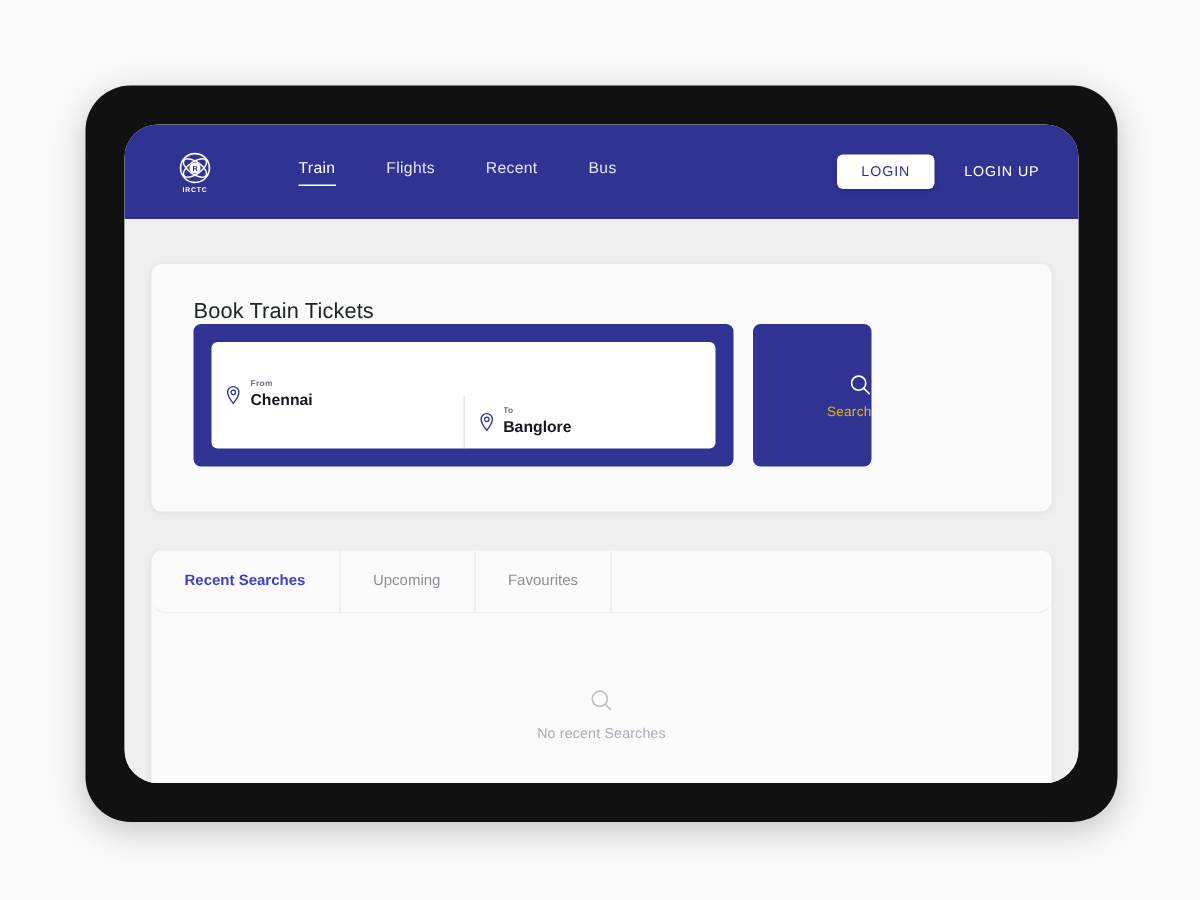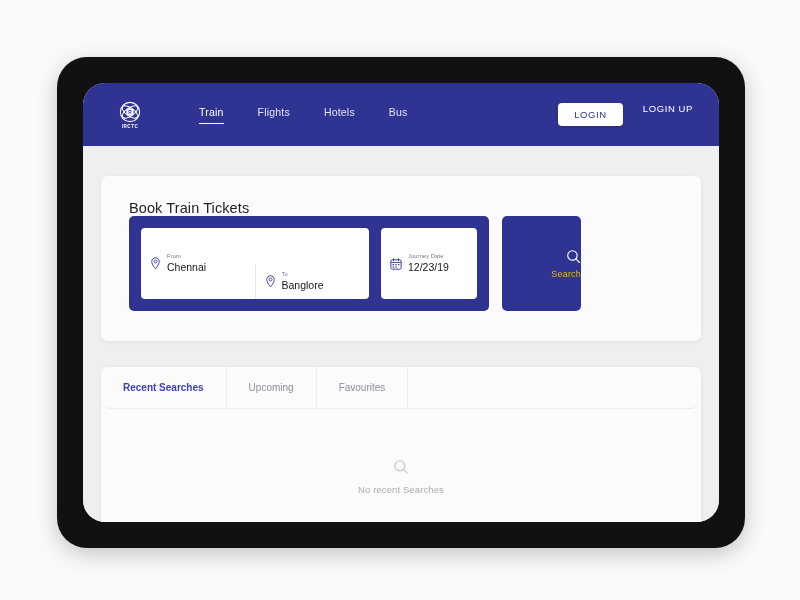--- a/index.html
+++ b/index.html
@@ -84,21 +84,21 @@
     white-space: nowrap;
   }
   .nav-link.active {
     color: #ffffff;
     border-bottom-color: #ffffff;
   }
 
   #nav-actions {
     margin-left: auto;
     display: flex;
-    align-items: flex-start;
+    align-items: center;
     gap: 20px;
   }
 
   #login-button {
     background: #ffffff;
     color: #2f3493;
     font-size: 9.5px;
     letter-spacing: 0.6px;
     padding: 6px 16px;
     border: none;
@@ -159,20 +159,21 @@
     flex: 0 0 auto;
     width: 360px;
   }
 
   .field-group {
     background: #ffffff;
     border-radius: 4px;
     display: flex;
     align-items: stretch;
     overflow: hidden;
+    font-weight: bold;
   }
   #route-group { flex: 1 1 auto; }
   #date-group  { flex: 0 0 96px; }
 
   .field {
     display: flex;
     align-items: center;
     gap: 6px;
     padding: 7px 9px;
     flex: 1 1 0;
@@ -317,21 +318,21 @@
           <ellipse cx="16" cy="16" rx="13" ry="6" fill="none" stroke="#ffffff" stroke-width="1.4" transform="rotate(-35 16 16)"></ellipse>
           <circle cx="16" cy="16" r="5.4" fill="#ffffff"></circle>
           <text x="16" y="18.6" font-size="7" font-family="Liberation Sans, sans-serif" font-weight="bold" fill="#2f3493" text-anchor="middle">R</text>
         </svg>
         <span class="brand-wordmark">IRCTC</span>
       </div>
 
       <div id="nav-links">
         <div class="nav-link active">Train</div>
         <div class="nav-link">Flights</div>
-        <div class="nav-link">Hotels</div>
+        <div class="nav-link">Recent</div>
         <div class="nav-link">Bus</div>
       </div>
 
       <div id="nav-actions">
         <button id="login-button">LOGIN</button>
         <div id="signup-link">LOGIN UP</div>
       </div>
     </div>
 
     <div id="page-body">
@@ -366,41 +367,20 @@
                   </svg>
                 </span>
                 <span class="field-text">
                   <span class="field-label">To</span>
                   <span class="field-value" title="To">Banglore</span>
                 </span>
               </div>
 
             </div>
 
-            <div class="field-group" id="date-group">
-              <div class="field">
-                <span class="field-icon">
-                  <svg width="12" height="12" viewBox="0 0 18 18" aria-hidden="true">
-                    <rect x="1.3" y="2.7" width="15.4" height="14" rx="2.2" fill="none" stroke="#2f3493" stroke-width="1.4"></rect>
-                    <line x1="1.3" y1="6.7" x2="16.7" y2="6.7" stroke="#2f3493" stroke-width="1.3"></line>
-                    <line x1="5.3" y1="1" x2="5.3" y2="4.2" stroke="#2f3493" stroke-width="1.4" stroke-linecap="round"></line>
-                    <line x1="12.7" y1="1" x2="12.7" y2="4.2" stroke="#2f3493" stroke-width="1.4" stroke-linecap="round"></line>
-                    <rect x="4" y="9" width="2" height="2" fill="#2f3493"></rect>
-                    <rect x="8" y="9" width="2" height="2" fill="#2f3493"></rect>
-                    <rect x="12" y="9" width="2" height="2" fill="#2f3493"></rect>
-                    <rect x="4" y="12.4" width="2" height="2" fill="#2f3493"></rect>
-                    <rect x="8" y="12.4" width="2" height="2" fill="#2f3493"></rect>
-                  </svg>
-                </span>
-                <span class="field-text">
-                  <span class="field-label">Journey Date</span>
-                  <span class="field-value" title="Journey Date">12/23/19</span>
-                </span>
-              </div>
-            </div>
 
           </div>
 
           <button id="search-button">
             <span>
               <svg width="15" height="15" viewBox="0 0 20 20" aria-hidden="true">
                 <circle cx="8.6" cy="8.6" r="6.3" fill="none" stroke="#ffffff" stroke-width="1.5"></circle>
                 <line x1="13.2" y1="13.2" x2="18" y2="18" stroke="#ffffff" stroke-width="1.5" stroke-linecap="round"></line>
               </svg>
             </span>

